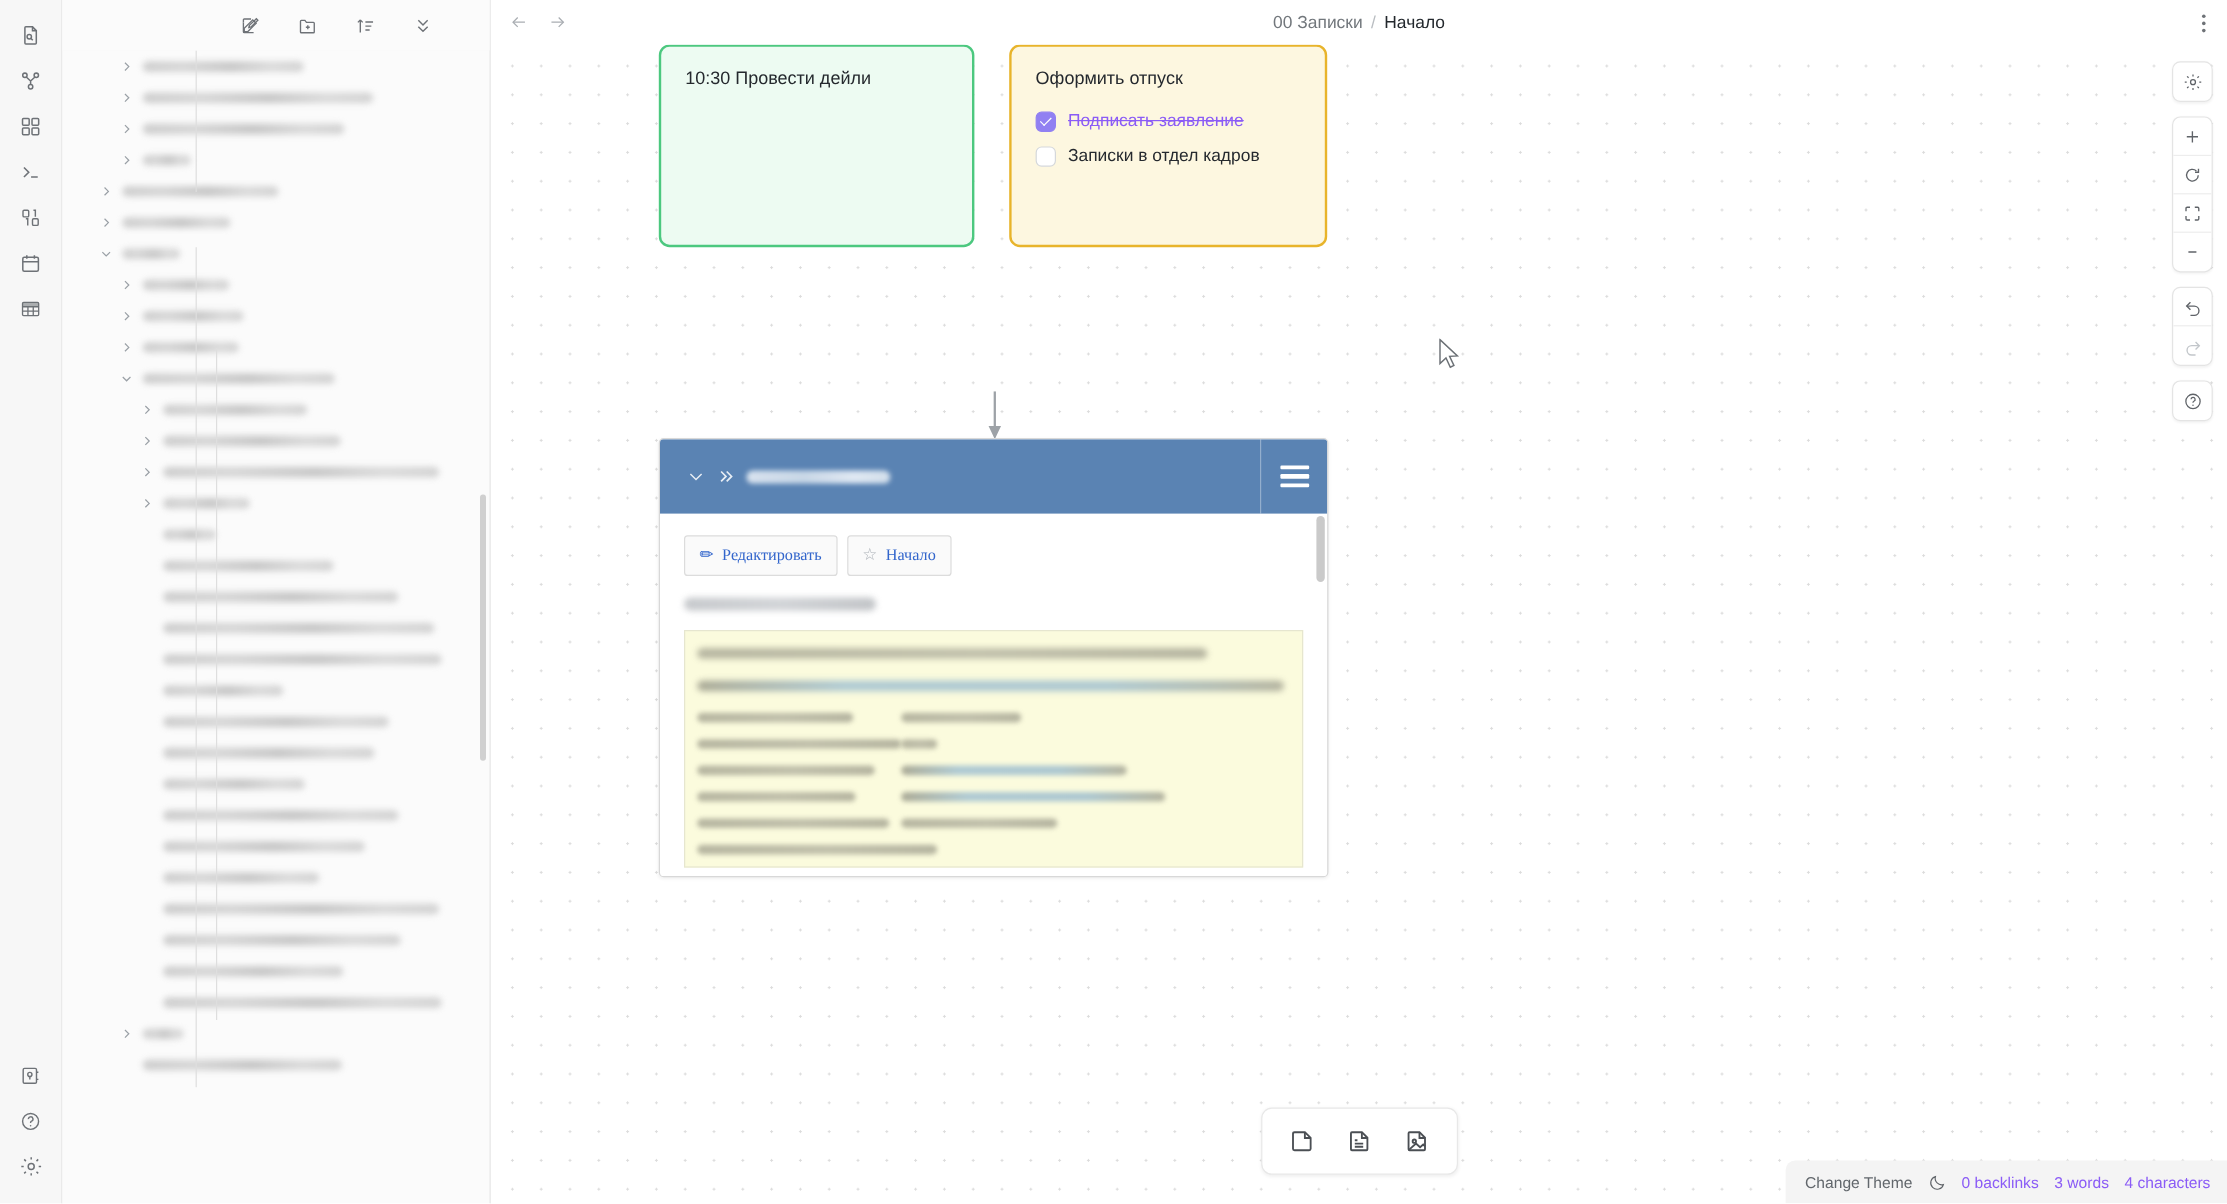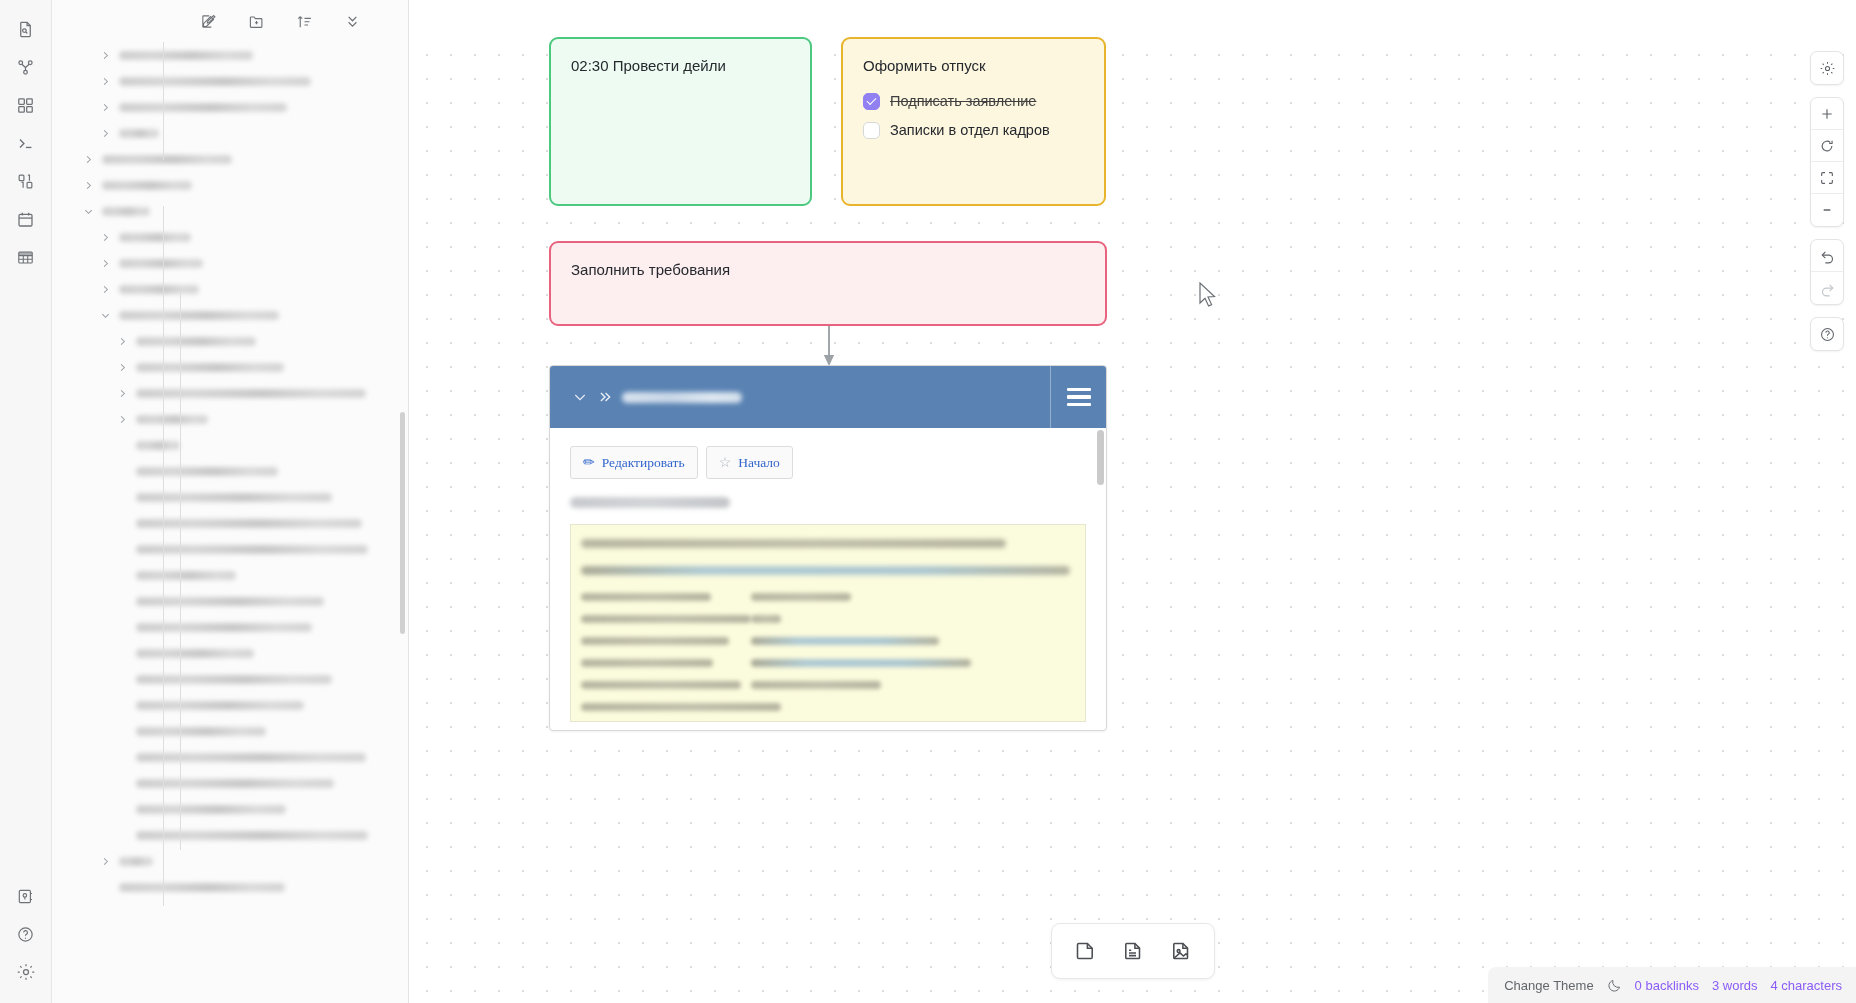--- a/index.html
+++ b/index.html
@@ -156,21 +156,21 @@
     display: flex; align-items: center; justify-content: center;
     cursor: pointer;
   }
   .cb.checked { background: #9180f2; border-color: #9180f2; }
   .cb.checked::after {
     content: "";
     width: 8px; height: 4px;
     border-left: 1.9px solid #fff; border-bottom: 1.9px solid #fff;
     transform: rotate(-45deg) translate(1px,-1px);
   }
-  .todo-label.done { text-decoration: line-through; color: #404040; text-align: right; }
+  .todo-label.done { text-decoration: line-through; color: #8b5cf6; text-align: right; }
 
   
   .connector { position: absolute; pointer-events: none; }
 
   
   .embed {
     position: absolute;
     background: #fff;
     border: 1px solid #d8d8d8;
     border-radius: 4px;
@@ -604,20 +604,46 @@
         </div>
       <div class="tree-scrollbar" style="top:370px;height:222px;"></div>
     <div class="tree-guide" style="left: 111px; top: 0px; height: 118px;"></div>
         <div class="tree-guide" style="left: 111px; top: 164px; height: 700px;"></div>
         <div class="tree-guide" style="left: 128px; top: 248px; height: 560px;"></div>
       </div>
   </div>
 
   <div class="canvas-wrap">
 
+    <div class="topbar">
+      <div class="nav-arrows">
+        <div class="nav-arrow">
+          <svg width="17" height="17" viewBox="0 0 24 24" fill="none" stroke="currentColor" stroke-width="1.5">
+            <path d="M19 12H5"></path>
+              <path d="M10.5 6.5 5 12l5.5 5.5"></path>
+          </svg>
+        </div>
+        <div class="nav-arrow">
+          <svg width="17" height="17" viewBox="0 0 24 24" fill="none" stroke="currentColor" stroke-width="1.5">
+            <path d="M5 12h14"></path>
+              <path d="M13.5 6.5 19 12l-5.5 5.5"></path>
+          </svg>
+        </div>
+      </div>
+      <div class="breadcrumb">
+        <span class="bc-parent">00 Записки</span>
+        <span class="bc-sep">/</span>
+        <span class="bc-current">Начало</span>
+      </div>
+      <div class="kebab">
+        <i></i>
+          <i></i>
+          <i></i>
+      </div>
+    </div>
 
     <div class="canvas" id="canvas">
 
       <svg class="connector" style="left:410px; top:289px; width:20px; height:42px;" viewBox="0 0 20 42">
         <path d="M10 0 V30" stroke="#9da2a7" stroke-width="1.9" fill="none"></path>
         <path d="M10 40 L4.8 29 H15.2 Z" fill="#9da2a7"></path>
       </svg>
 
       <div class="rtools">
         <div class="rgroup">
@@ -701,37 +727,34 @@
             <path d="M5.3 19 11 13.9l3.4 3.1 2.6-2.2 1.5 1.4"></path>
           </svg>
         </div>
       </div>
 
       <svg class="cursor" style="left:789px; top:245px;" width="18" height="26" viewBox="0 0 18 26">
         <path d="M2 1 L2 21 L7 16.3 L10.6 24 L13.6 22.6 L10 15 L16.5 14.6 Z" fill="#ffffff" stroke="#6b7075" stroke-width="1.2"></path>
       </svg>
 
     <div class="note green" style="left: 140px; top: 0px; width: 263px; height: 169px; border-color: rgb(76, 200, 127); background: rgb(237, 251, 242);">
-          <div class="note-title">02:30 Провести дейли</div>
+          <div class="note-title">10:30 Провести дейли</div>
         </div>
         <div class="note yellow" style="left: 432px; top: 0px; width: 265px; height: 169px; border-color: rgb(232, 180, 43); background: rgb(253, 247, 224);">
           <div class="note-title">Оформить отпуск</div>
           <div class="todo-list">
             <div class="todo">
               <span class="cb checked"></span>
               <span class="todo-label done">Подписать заявление</span>
             </div>
             <div class="todo">
               <span class="cb"></span>
               <span class="todo-label">Записки в отдел кадров</span>
             </div>
           </div>
-        </div>
-        <div class="note red" style="left: 140px; top: 204px; width: 558px; height: 85px; border-color: rgb(232, 99, 127); background: rgb(253, 238, 240);">
-          <div class="note-title">Заполнить требования</div>
         </div>
         <div class="embed" style="left: 140px; top: 328px; width: 558px; height: 366px;">
           <div class="embed-head" style="background:#5a83b3">
             <div class="embed-head-left">
               <span class="eh-chev">
                 <svg width="16" height="16" viewBox="0 0 24 24" fill="none" stroke="currentColor" stroke-width="1.8">
                   <path d="M5 9l7 7 7-7"></path>
                 </svg>
               </span>
               <span class="eh-more">

